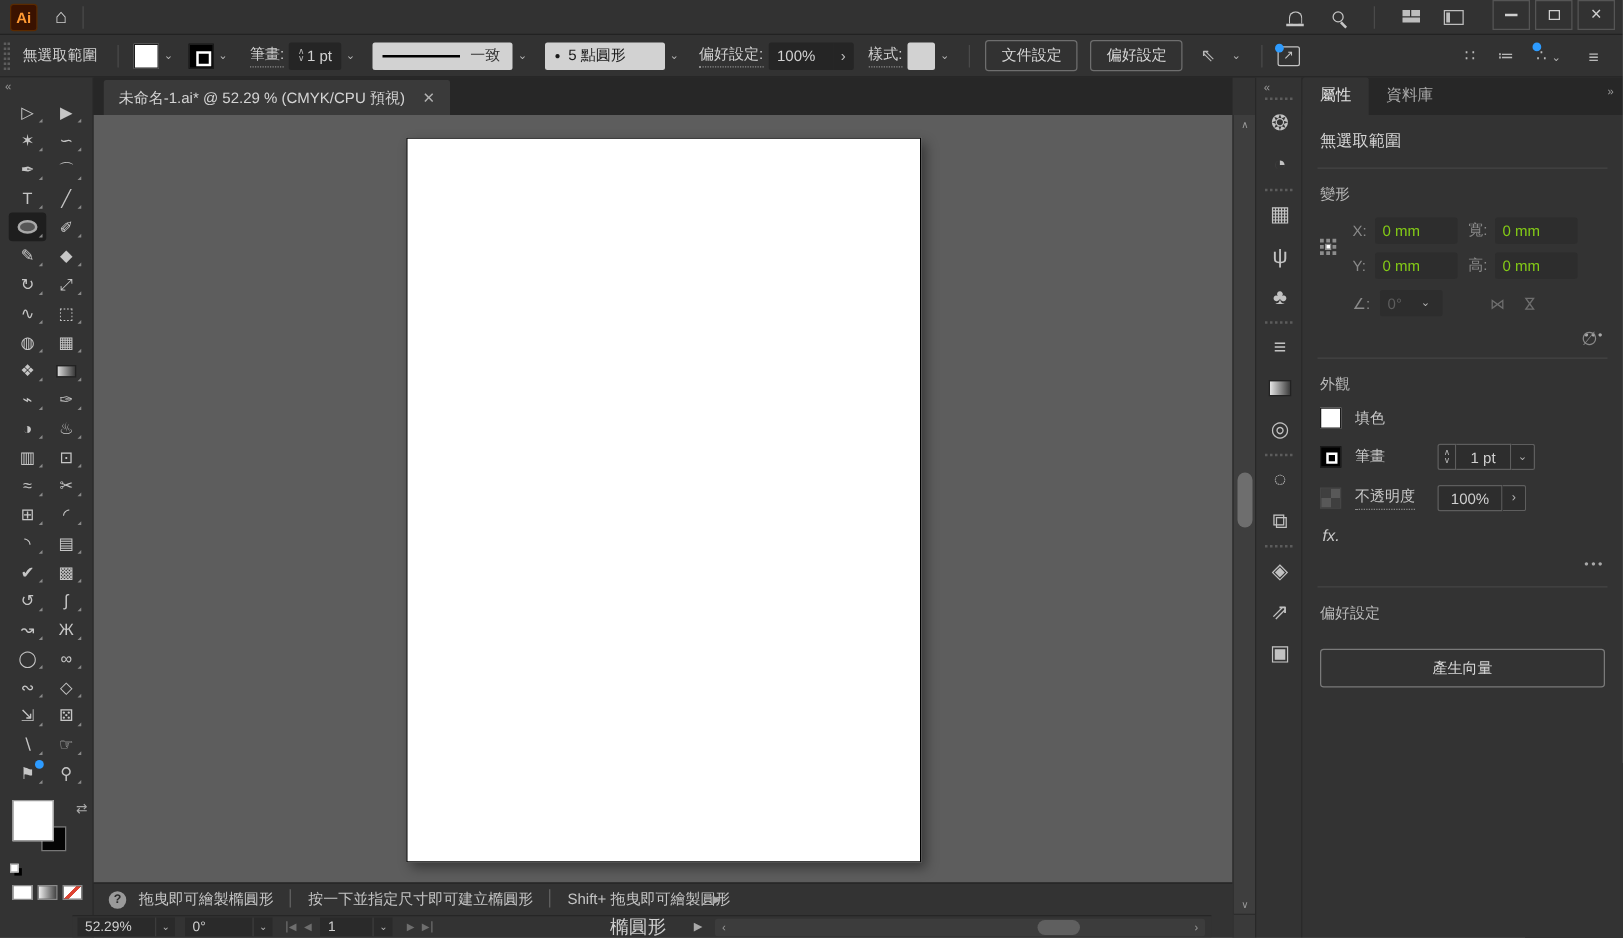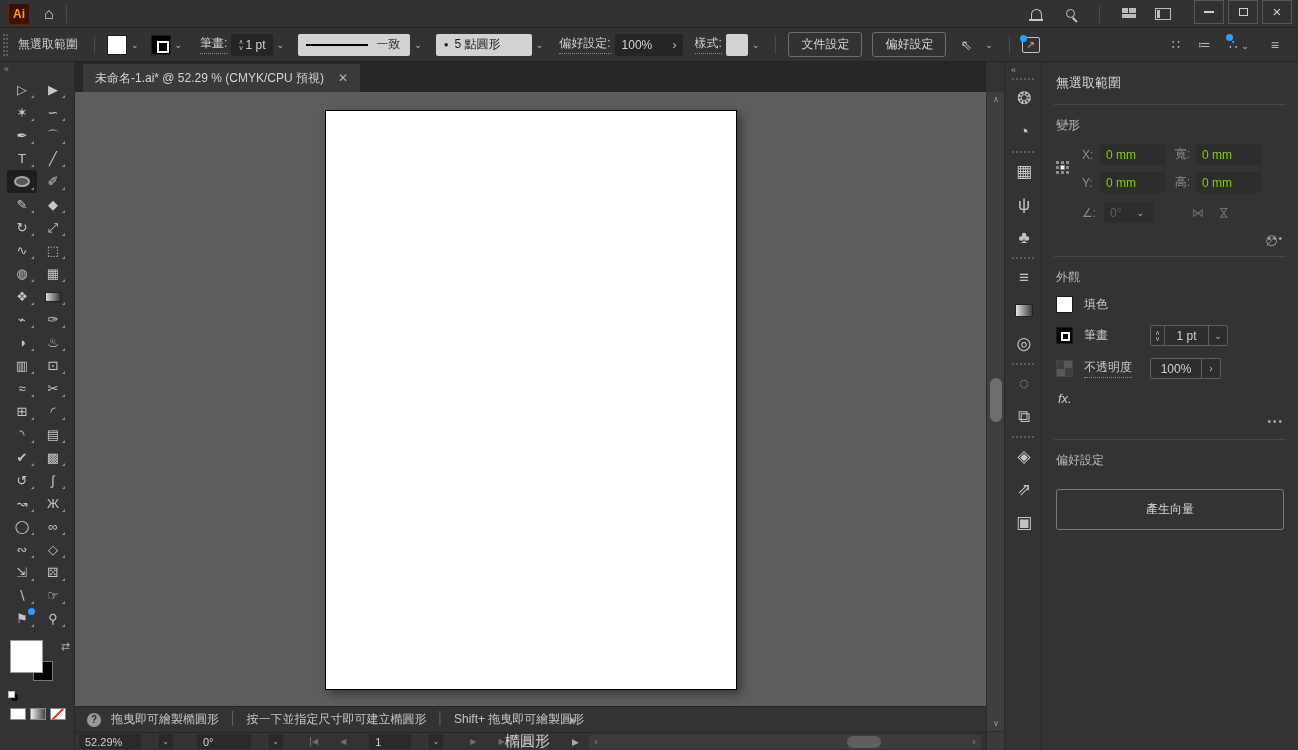--- a/index.html
+++ b/index.html
@@ -80,21 +80,21 @@
   #vscroll .sarrow { width:18px; height:14px; display:flex; align-items:center; justify-content:center; color:#9a9a9a; font-size:8px; }
   #vthumb { left:3px; top:286px; width:12px; height:44px; background:#6e6e6e; border-radius:6px; }
   #vs-down { top:624px; }
   #vs-box { left:0; top:639px; width:18px; height:19px; border-top:1px solid #2c2c2c; background:#3a3a3a; }
 
   
   #hintbar { left:75px; top:706px; width:911px; height:26px; background:#333; border-top:1px solid #262626; display:flex; align-items:center; color:#c4c4c4; }
   #help-icon { width:14px; height:14px; border-radius:50%; background:#9a9a9a; color:#2c2c2c; font-size:10px; font-weight:bold; display:flex; align-items:center; justify-content:center; margin:0 10px 0 12px; }
   .hint-sep { color:#6a6a6a; margin:0 10px; }
   #hint-exp { position:absolute; left:495px; color:#a9a9a9; font-size:9px; }
-  #statusbar { left:75px; top:732px; width:911px; height:18px; background:#333; border-top:1px solid #262626; display:flex; align-items:center;gap:16px; }
+  #statusbar { left:58px; top:732px; width:911px; height:18px; background:#333; border-top:1px solid #262626; display:flex; align-items:center; }
   .sb-field { background:#2a2a2a; height:15px; display:flex; align-items:center; padding:0 6px; color:#d0d0d0; font-size:11px; }
   .sb-dd { background:#2a2a2a; height:15px; width:16px; display:flex; align-items:center; justify-content:center; color:#b0b0b0; font-size:8px; margin-right:8px; border-left:1px solid #3c3c3c; }
   .navb { color:#6e6e6e; font-size:8px; margin:0 3px; }
   .navb.bar-l { border-left:1.5px solid #6e6e6e; padding-left:1px; }
   .navb.bar-r { border-right:1.5px solid #6e6e6e; padding-right:1px; }
   #sb-tool { position:absolute; left:355px; width:120px; text-align:right; color:#cfcfcf; font-size:15px; }
   #sb-exp { position:absolute; left:497px; color:#a9a9a9; font-size:9px; }
   #hscroll { position:absolute; left:514px; width:392px; height:14px; top:2px; background:#3c3c3c; border-radius:2px; display:flex; align-items:center; }
   #hscroll .sarrow { width:14px; text-align:center; color:#9a9a9a; font-size:9px; }
   #hthumb { position:absolute; left:258px; width:34px; height:12px; background:#5f5f5f; border-radius:6px; }
@@ -135,21 +135,21 @@
   .ap-stroke::after { content:""; position:absolute; left:4px; top:4px; width:5px; height:5px; border:2px solid #fff; }
   .ap-checker { background:conic-gradient(#777 25%,#4a4a4a 0 50%,#777 0 75%,#4a4a4a 0); opacity:.55; border:1px solid #555; }
   .ap-label { color:#c8c8c8; }
   .ctrl-join { display:flex; align-items:center; }
   .cj-box { border:1px solid #5e5e5e; background:#2d2d2d; height:21px; display:flex; align-items:center; justify-content:center; color:#d0d0d0; }
   .cj-step { width:15px; flex-direction:column; font-size:7px; line-height:6px; color:#b5b5b5; border-radius:2px 0 0 2px; }
   .cj-val { width:44px; border-left:none; }
   .cj-dd { width:19px; border-left:none; font-size:9px; color:#b5b5b5; border-radius:0 2px 2px 0; }
   .cj-arr { width:19px; border-left:none; font-size:10px; color:#b5b5b5; border-radius:0 2px 2px 0; }
   #fx-label { font-style:italic; color:#c9c9c9; font-size:13px; margin:2px 0 0 2px; }
-  #qa-btn { width:100%; height:41px; border:1px solid #7a7a7a; border-radius:3px; background:transparent; color:#d8d8d8; font-size:12px; margin-top:10px; }
+  #qa-btn { width:100%; height:31px; border:1px solid #7a7a7a; border-radius:3px; background:transparent; color:#d8d8d8; font-size:12px; margin-top:10px; }
 </style>
 </head>
 <body>
 
 <div id="menubar" class="abs">
   <div id="ai-logo">Ai</div>
   <div id="home-btn">⌂</div>
   <div class="vdiv"></div>
   <div id="menubar-right">
     <div class="icon-btn">
@@ -475,20 +475,25 @@
       <div class="dock-btn">◌</div>
       <div class="dock-btn">⧉</div>
       <div class="dock-grip"></div>
       <div class="dock-btn">◈</div>
       <div class="dock-btn">⇗</div>
       <div class="dock-btn">▣</div>
     </div>
 </div>
 
 <div id="panel" class="abs">
+  <div id="panel-tabs">
+    <div class="ptab active">屬性</div>
+    <div class="ptab inactive">資料庫</div>
+    <div id="panel-collapse">»</div>
+  </div>
   <div id="panel-body">
     <div id="no-sel">無選取範圍</div>
     <div class="p-divider"></div>
 
     <div class="p-title">變形</div>
     <div id="transform-grid">
       <div class="ref-grid">
         <span></span>
           <span></span>
           <span></span>

